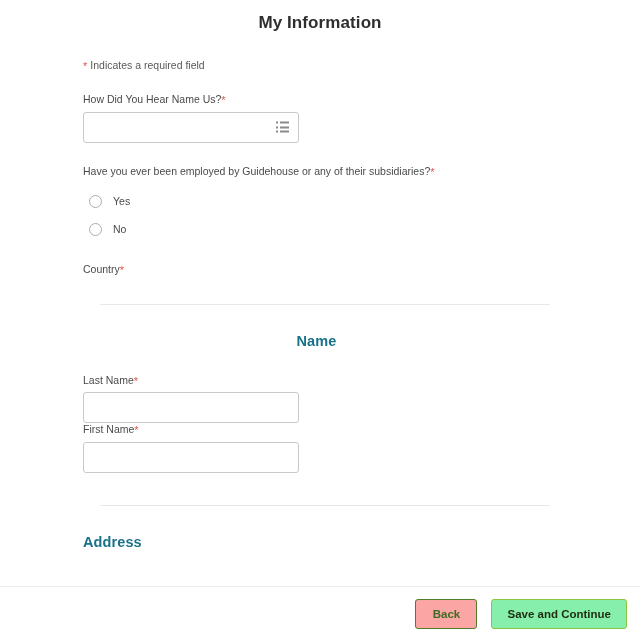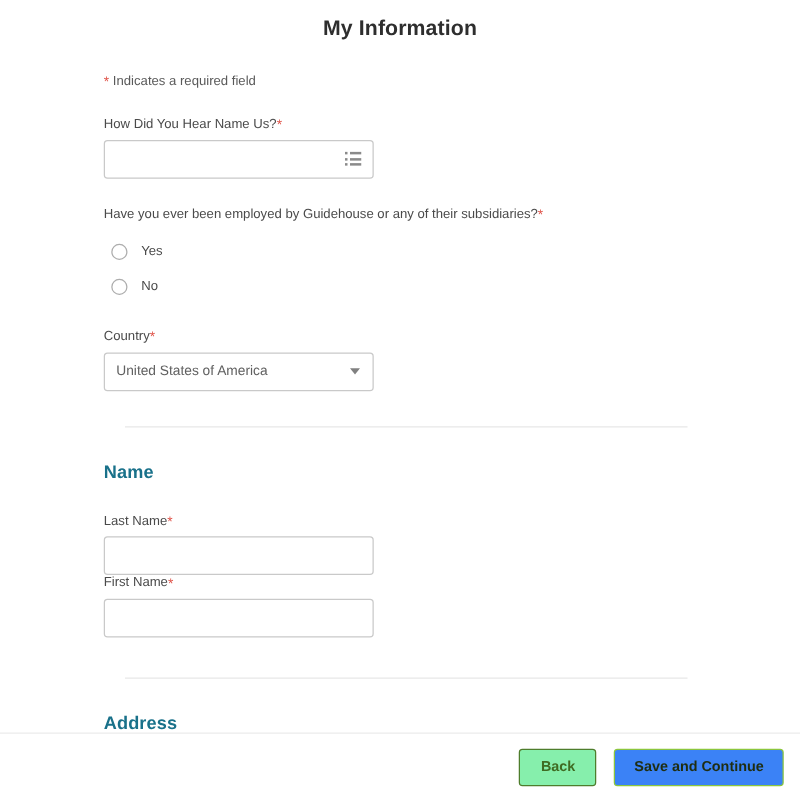--- a/index.html
+++ b/index.html
@@ -206,28 +206,28 @@
     font-weight: bold;
     border-radius: 3px;
     cursor: pointer;
     display: inline-flex;
     align-items: center;
     justify-content: center;
     height: 30px;
   }
 
   .btn-back {
-    background: #86efac;
+    background: #fca5a5;
     border: 1.5px solid #4e7d2c;
     color: #3f6b22;
     width: 62px;
   }
 
   .btn-primary {
-    background: #3b82f6;
+    background: #86efac;
     border: 1px solid #8cc63e;
     color: #1f2d10;
     padding: 0 15px;
     min-width: 96px;
   }
 </style>
 </head>
 <body>
 
 <div class="page">
@@ -270,34 +270,28 @@
         </div>
         <div class="radio-row">
           <span class="radio-circle"></span>
           <span class="radio-label">No</span>
         </div>
       </div>
     </div>
 
     <div class="field">
       <label class="field-label"><span>Country</span><span class="req-star">*</span></label>
-      <div class="select-wrap">
-        <div class="select-box">
-          <span>United States of America</span>
-        </div>
-        <span class="caret"></span>
-      </div>
     </div>
 
   </div>
 
   <div class="divider" style="margin-top:28px;"></div>
 
   <div class="form-body">
-    <div class="section-heading" style="margin-top:28px;">Name</div>
+    <div class="section-heading" style="margin-top:28px;text-align:center;">Name</div>
 
     <div class="field" style="margin-top:25px;">
       <label class="field-label"><span>Last Name</span><span class="req-star">*</span></label>
       <input class="text-input" type="text" value="" placeholder="" style="">
     </div>
 
     <div class="field" style="margin-top:0;">
       <label class="field-label"><span>First Name</span><span class="req-star">*</span></label>
       <input class="text-input" type="text" value="" placeholder="" style="">
     </div>

